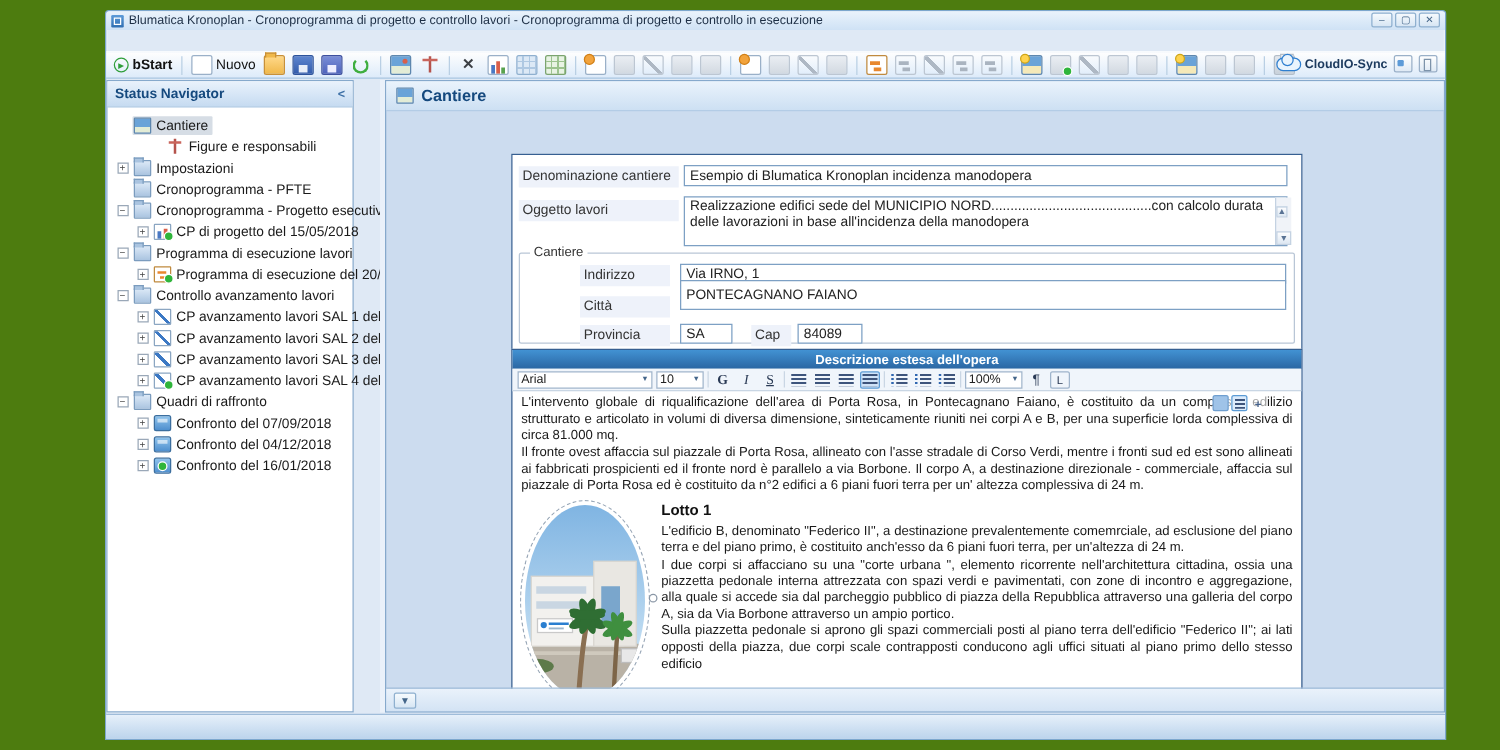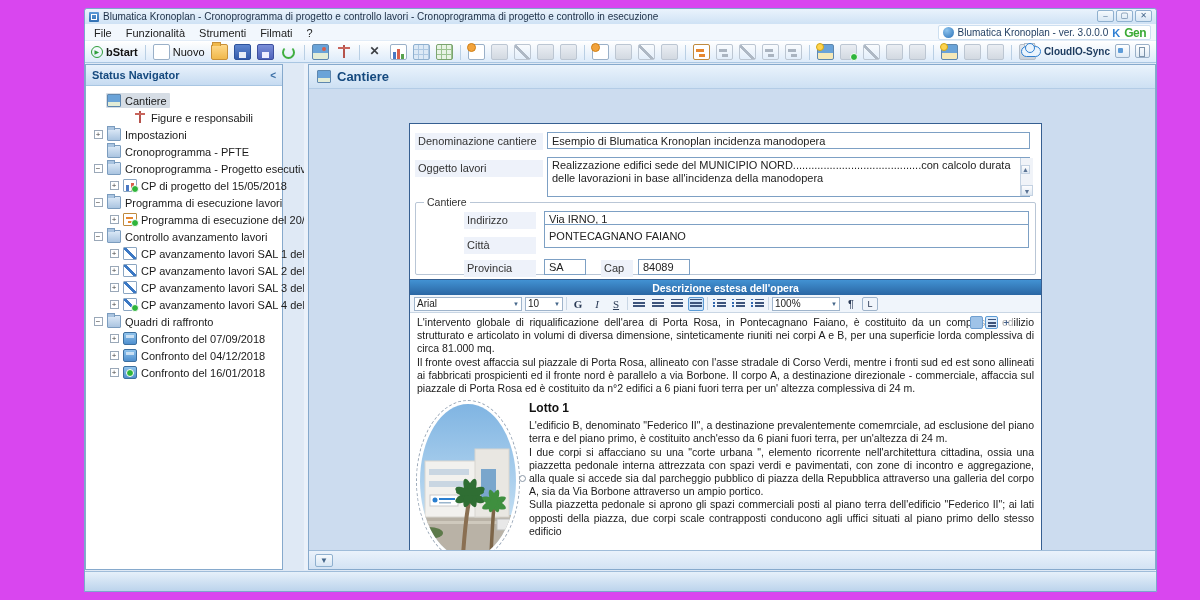--- a/index.html
+++ b/index.html
@@ -1,17 +1,17 @@
 <!DOCTYPE html>
 <html><head>
 <meta charset="utf-8">
 <style>
   html,body{margin:0;padding:0;background:#fff;font-family:"Liberation Sans",sans-serif;}
   *{box-sizing:border-box;}
-  #stage{position:relative;width:1200px;height:600px;background:#d946ef;overflow:hidden;}
+  #stage{position:relative;width:1200px;height:600px;background:#4d7c0f;overflow:hidden;}
 
   
   .appwin{position:absolute;left:84px;top:8px;width:1073px;height:584px;
     border:1px solid #7da7cd;border-radius:3px 3px 0 0;
     background:#dfe9f5;box-shadow:0 0 0 1px rgba(255,255,255,.4) inset;}
 
   
   .titlebar{position:absolute;left:0;top:0;right:0;height:15px;
     background:linear-gradient(#eaf3fc,#cfe2f5);display:flex;align-items:center;padding:0 4px;border-radius:3px 3px 0 0;}
   .appicon{width:10px;height:10px;margin-right:4px;background:linear-gradient(#5d9bd8,#2f6fb2);border-radius:1px;position:relative;}
@@ -188,29 +188,20 @@
     <div class="titlebar">
       <span class="appicon"></span>
       <span class="title-text">Blumatica Kronoplan - Cronoprogramma di progetto e controllo lavori - Cronoprogramma di progetto e controllo in esecuzione</span>
       <span class="wincontrols">
         <span class="winbtn">–</span>
         <span class="winbtn">▢</span>
         <span class="winbtn">✕</span>
       </span>
     </div>
 
-    <div class="menubar">
-      <span id="menu-items"><span class="menu-item">File</span><span class="menu-item">Funzionalità</span><span class="menu-item">Strumenti</span><span class="menu-item">Filmati</span><span class="menu-item">?</span></span>
-      <span class="brandbox">
-        <span class="brand-icon"></span>
-        <span class="brand-text">Blumatica Kronoplan - ver. 3.0.0.0</span>
-        <span class="logo-k">K</span>
-          <span class="logo-gen">Gen</span>
-      </span>
-    </div>
 
     <div class="toolbar">
       <span id="toolbar-items" style="display:flex;align-items:center;gap:2px;">
           <span class="tbtn bstart">
             <span class="bstart-circle"></span>
             <span class="lbl">bStart</span>
           </span>
           <span class="tb-sep"></span>
           <span class="tbtn">
             <span class="ic ic-new"></span>
@@ -552,21 +543,21 @@
             <span class="ed-btn">
                 <span class="listic"></span>
               </span>
             <span class="ed-btn">
                 <span class="listic"></span>
               </span>
             <span class="ed-btn">
                 <span class="listic"></span>
               </span>
             <span class="ed-sep"></span>
-            <span class="ed-select" style="width:68px;">
+            <span class="ed-select" style="width:46px;">
               <span style="flex:1;">100%</span>
                 <span class="arr">▼</span>
             </span>
             <span class="ed-btn">¶</span>
             <span class="ed-btn" style="border:1px solid #9fb4cb;font-size:9px;">L</span>
           </div>
           <div class="ed-content">
             <div class="float-tools">
               <span class="ft sq"></span>
               <span class="ft jst">

